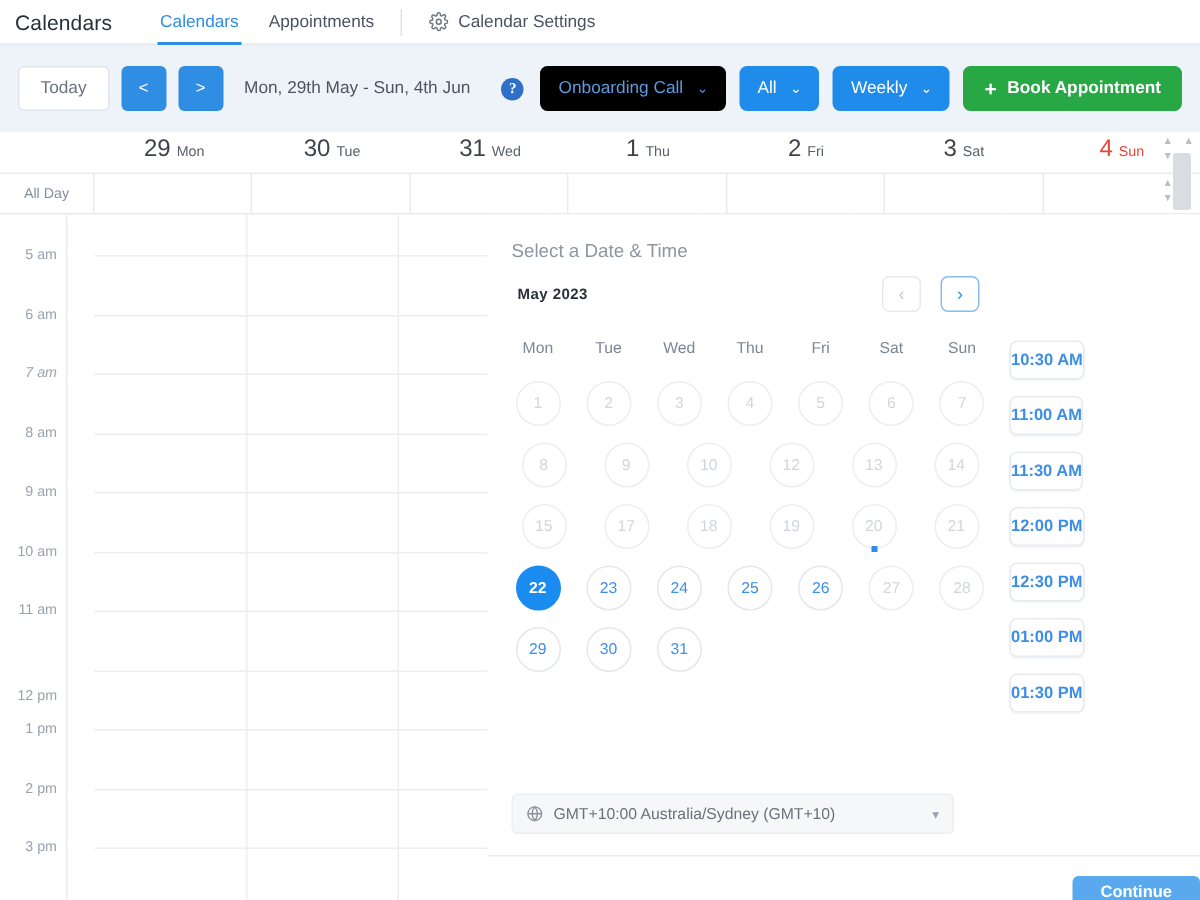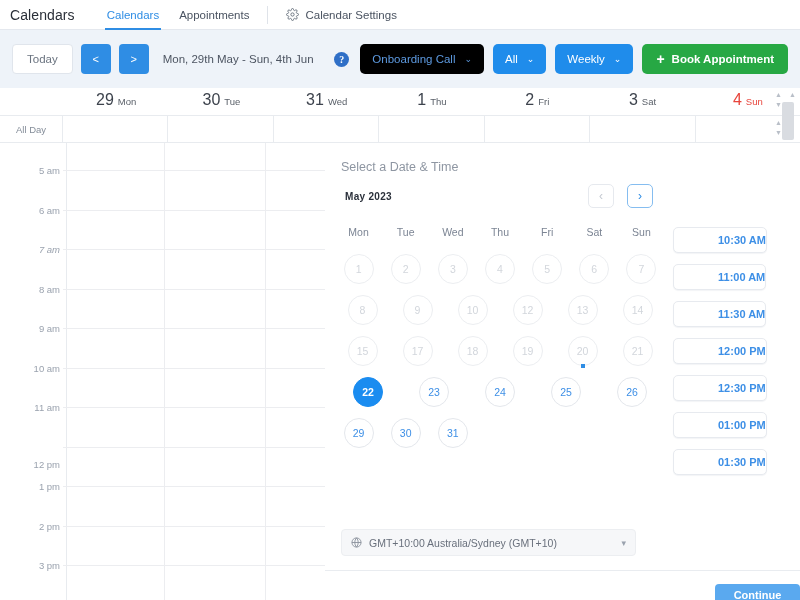--- a/index.html
+++ b/index.html
@@ -113,21 +113,21 @@
     border-right: 1px solid #e8ebef;
   }
   .allday-cells { flex: 1; display: flex; }
   .allday-cells > div { flex: 1; border-left: 1px solid #e8ebef; }
   .allday-cells > div:first-child { border-left: none; }
 
   .slots {
     position: relative; height: 458px;
   }
   .gutter {
-    position: absolute; left: 0; top: 0; width: 67px; height: 100%;
+    position: absolute; left: 0; top: 0; width: 45px; height: 100%;
     border-right: 1px solid #e8ebef;
   }
   .tlabel {
     position: absolute; right: 6px; font-size: 9.5px; color: #9aa2ae;
     transform: translateY(-50%);
   }
   .grid-area {
     position: absolute; left: 63px; top: 0; right: 30px; height: 100%;
   }
   .hline {
@@ -200,21 +200,20 @@
 
   .times {
     position: absolute; left: 348px; top: 84px; width: 114px;
   }
   .tslot {
     height: 26px; margin-bottom: 11px;
     border: 1px solid #e7eaef; border-radius: 5px; background: #fff;
     display: flex; align-items: center; justify-content: center;
     font-size: 11px; font-weight: bold; color: #3d8fe6;
     box-shadow: 0 1px 1px rgba(20,40,80,.05);
-    padding-left: 44px;
   }
 
   .tz-select {
     position: absolute; left: 16px; top: 386px;
     width: 295px; height: 27px;
     background: #f6f7f9; border: 1px solid #eceef1; border-radius: 4px;
     display: flex; align-items: center; padding: 0 9px;
   }
   .tz-select .globe { margin-right: 7px; display: flex; }
   .tz-select .txt { font-size: 10.5px; color: #69707c; flex: 1; }
@@ -469,20 +468,26 @@
           </div>
           <div class="dcell">
             <div class="dcirc avail">24</div>
           </div>
           <div class="dcell">
             <div class="dcirc avail">25</div>
           </div>
           <div class="dcell">
             <div class="dcirc avail">26</div>
           </div>
+          <div class="dcell">
+            <div class="dcirc disabled">27</div>
+          </div>
+          <div class="dcell">
+            <div class="dcirc disabled">28</div>
+          </div>
         </div>
         <div class="drow">
           <div class="dcell">
             <div class="dcirc avail">29</div>
           </div>
           <div class="dcell">
             <div class="dcirc avail">30</div>
           </div>
           <div class="dcell">
             <div class="dcirc avail">31</div>

